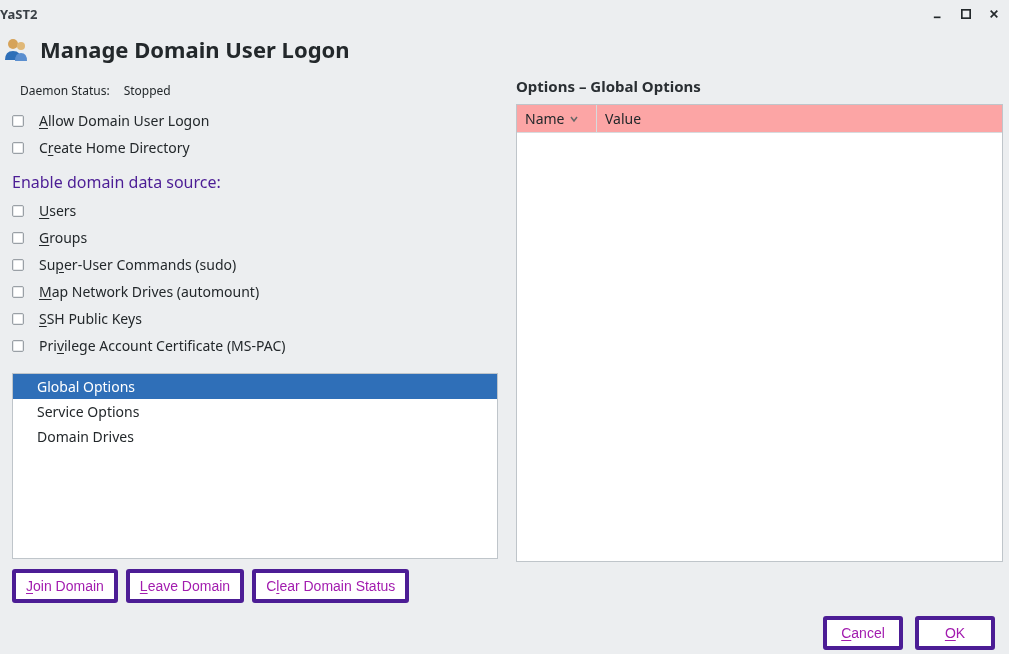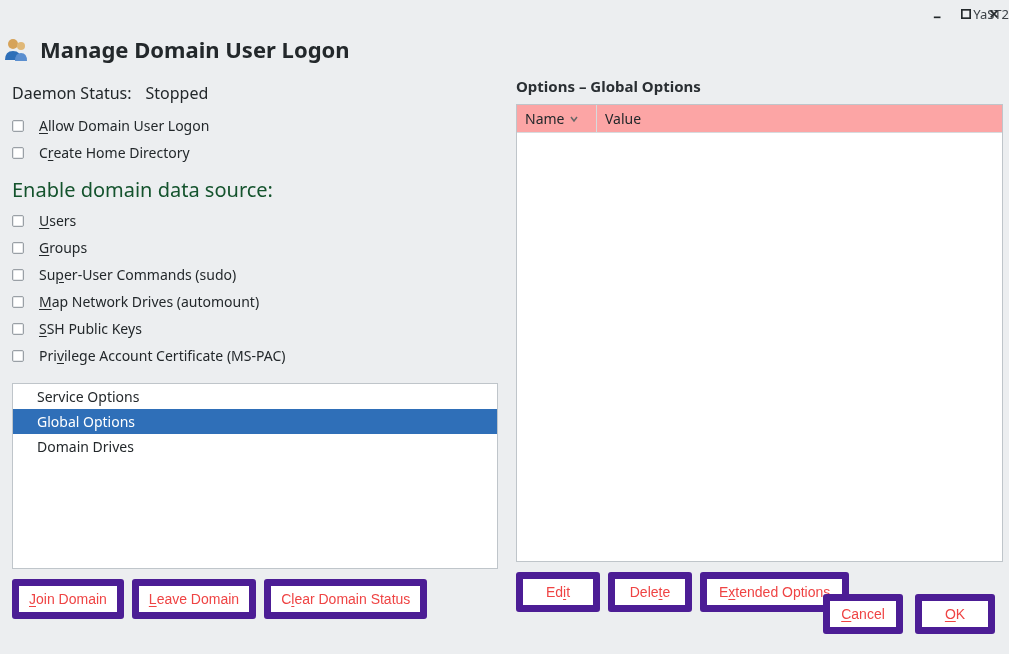--- a/index.html
+++ b/index.html
@@ -9,23 +9,23 @@
       color: #23282b;
       width: 1009px;
       height: 654px;
       overflow: hidden;
       font-size: 14px;
     }
     .titlebar {
       height: 28px;
       display: flex;
       align-items: center;
-      justify-content: flex-end;
+      justify-content: flex-start;
       font-size: 13px;
-      font-weight: 400;
+      font-weight: 700;
       color: #3a4046;
       position: relative;
     }
     .titlebar-controls {
       position: absolute;
       right: 10px;
       top: 0;
       height: 28px;
       display: flex;
       align-items: center;
@@ -60,45 +60,46 @@
       display: flex;
       gap: 18px;
       padding: 2px 6px 0 12px;
     }
     .left-col {
       width: 486px;
       display: flex;
       flex-direction: column;
     }
     .status-line {
-      font-size: 16px;
+      font-size: 12px;
       color: #23282b;
       padding: 6px 0 8px 0;
+      margin-left: 8px;
     }
     .status-line .gap { display:inline-block; width:14px; }
     .checkrow {
       display: flex;
       align-items: center;
       gap: 15px;
       padding: 4px 0;
       font-size: 14px;
       cursor: default;
     }
     .chk {
       width: 12px;
       height: 12px;
       border: 1px solid #9aa0a6;
       background: #ffffff;
       border-radius: 2px;
       box-shadow: inset 0 0 0 1px #e6e8ea;
     }
     .mn { text-decoration: underline; text-underline-offset: 2px; }
     .section-label {
-      font-size: 20px;
-      color: #14532d;
+      font-size: 16px;
+      color: #4c1d95;
       padding: 10px 0 4px 0;
     }
     .option-list {
       border: 1px solid #bfc5ca;
       background: #ffffff;
       height: 186px;
       margin-top: 14px;
       overflow: auto;
     }
     .opt-item {
@@ -110,26 +111,26 @@
       background: #2f6fb8;
       color: #ffffff;
     }
     .left-buttons {
       display: flex;
       gap: 8px;
       padding-top: 10px;
     }
     .btn {
       background: #ffffff;
-      border: 7px solid #4c1d95;
+      border: 4px solid #4c1d95;
       border-radius: 3px;
       padding: 5px 10px;
       font-size: 14px;
       cursor: pointer;
-      color: #ef4444;
+      color: #a21caf;
       box-shadow: 0 0 0 rgba(0,0,0,0);
     }
     .right-col {
       flex: 1;
       display: flex;
       flex-direction: column;
     }
     .options-title {
       font-size: 15px;
       font-weight: 700;
@@ -169,21 +170,21 @@
     .right-buttons {
       display: flex;
       gap: 8px;
       padding-top: 10px;
     }
     .right-buttons .btn { width: 84px; text-align:center; padding:5px 0; }
     .right-buttons .btn.ext { width: auto; padding:5px 12px; }
     .footer {
       position: absolute;
       right: 14px;
-      bottom: 20px;
+      bottom: 4px;
       display: flex;
       gap: 12px;
     }
     .footer .btn { width: 80px; text-align:center; padding:5px 0; }
   </style>
 </head>
 <body>
 
 <div class="titlebar">
   <span>YaST2</span>
@@ -254,22 +255,22 @@
     <label class="checkrow">
       <span class="chk"></span>
       <span><span class="mn">S</span><span>SH Public Keys</span></span>
     </label>
     <label class="checkrow">
       <span class="chk"></span>
       <span><span>Pri</span><span class="mn">v</span><span>ilege Account Certificate (MS-PAC)</span></span>
     </label>
 
     <div class="option-list">
+      <div class="opt-item selected">Global Options</div>
       <div class="opt-item">Service Options</div>
-      <div class="opt-item selected">Global Options</div>
       <div class="opt-item">Domain Drives</div>
     </div>
 
     <div class="left-buttons">
       <button class="btn">
         <span class="mn">J</span><span>oin Domain</span>
       </button>
       <button class="btn">
         <span class="mn">L</span><span>eave Domain</span>
       </button>
@@ -290,31 +291,20 @@
                 <path d="M1 2 L4 6 L7 2" fill="none" stroke="#666" stroke-width="1.5"></path>
               </svg>
           </span>
         </div>
         <div class="th">
           <span>Value</span>
         </div>
       </div>
       <div class="tbody"></div>
     </div>
-    <div class="right-buttons">
-      <button class="btn">
-        <span>Ed</span><span class="mn">i</span><span>t</span>
-      </button>
-      <button class="btn">
-        <span>Dele</span><span class="mn">t</span><span>e</span>
-      </button>
-      <button class="btn ext">
-        <span>E</span><span class="mn">x</span><span>tended Options</span>
-      </button>
-    </div>
   </div>
 </div>
 
 <div class="footer">
   <button class="btn">
     <span class="mn">C</span><span>ancel</span>
   </button>
   <button class="btn">
     <span class="mn">O</span><span>K</span>
   </button>

